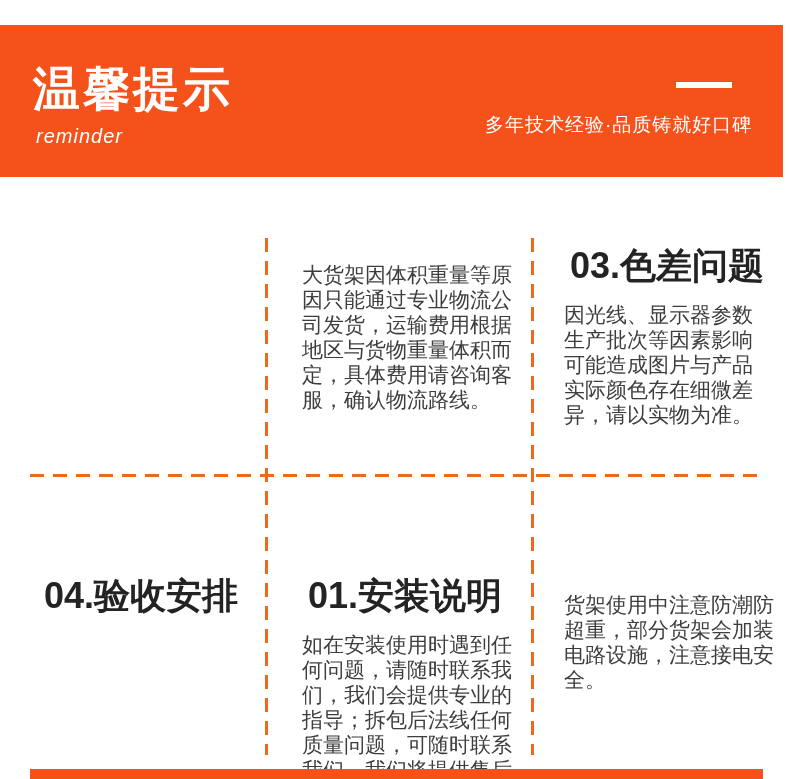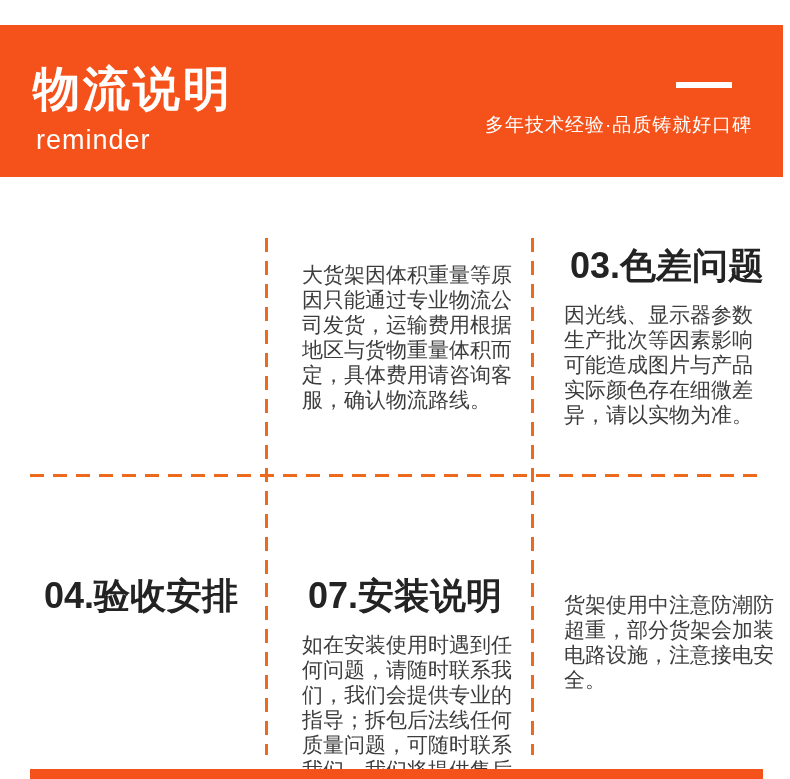--- a/index.html
+++ b/index.html
@@ -15,21 +15,21 @@
     position:absolute;left:0;top:25px;width:783px;height:152px;
     background:#f4521a;
   }
   .h-title{
     position:absolute;left:33px;top:38px;
     color:#ffffff;font-size:47px;font-weight:bold;letter-spacing:3px;
     line-height:1.1;white-space:nowrap;
   }
   .h-sub{
     position:absolute;left:36px;top:100px;
-    color:#ffffff;font-size:27px;letter-spacing:1px;
+    color:#ffffff;font-size:20px;letter-spacing:1px;font-style:italic;
   }
   .h-dash{
     position:absolute;left:676px;top:57px;width:56px;height:6px;
     background:#ffffff;
   }
   .h-tagline{
     position:absolute;left:485px;top:87px;
     color:#ffffff;font-size:19px;letter-spacing:1px;white-space:nowrap;
   }
 
@@ -71,21 +71,21 @@
     position:absolute;left:30px;top:769px;width:733px;height:10px;
     background:#f4521a;
   }
 </style>
 </head>
 <body>
 
 <div class="page">
 
   <div class="header">
-    <div class="h-title">物流说明</div>
+    <div class="h-title">温馨提示</div>
     <div class="h-sub">reminder</div>
     <div class="h-dash"></div>
     <div class="h-tagline">多年技术经验·品质铸就好口碑</div>
   </div>
 
 
   <div class="cell c2 r1">
     <p>大货架因体积重量等原
 因只能通过专业物流公
 司发货，运输费用根据
@@ -101,21 +101,21 @@
 可能造成图片与产品
 实际颜色存在细微差
 异，请以实物为准。</p>
   </div>
 
   <div class="cell c1 r2">
     <h2>04.验收安排</h2>
   </div>
 
   <div class="cell c2 r2">
-    <h2>07.安装说明</h2>
+    <h2>01.安装说明</h2>
     <p>如在安装使用时遇到任
 何问题，请随时联系我
 们，我们会提供专业的
 指导；拆包后法线任何
 质量问题，可随时联系
 我们，我们将提供售后
 全程服务。</p>
   </div>
 
   <div class="cell c3 r2">

